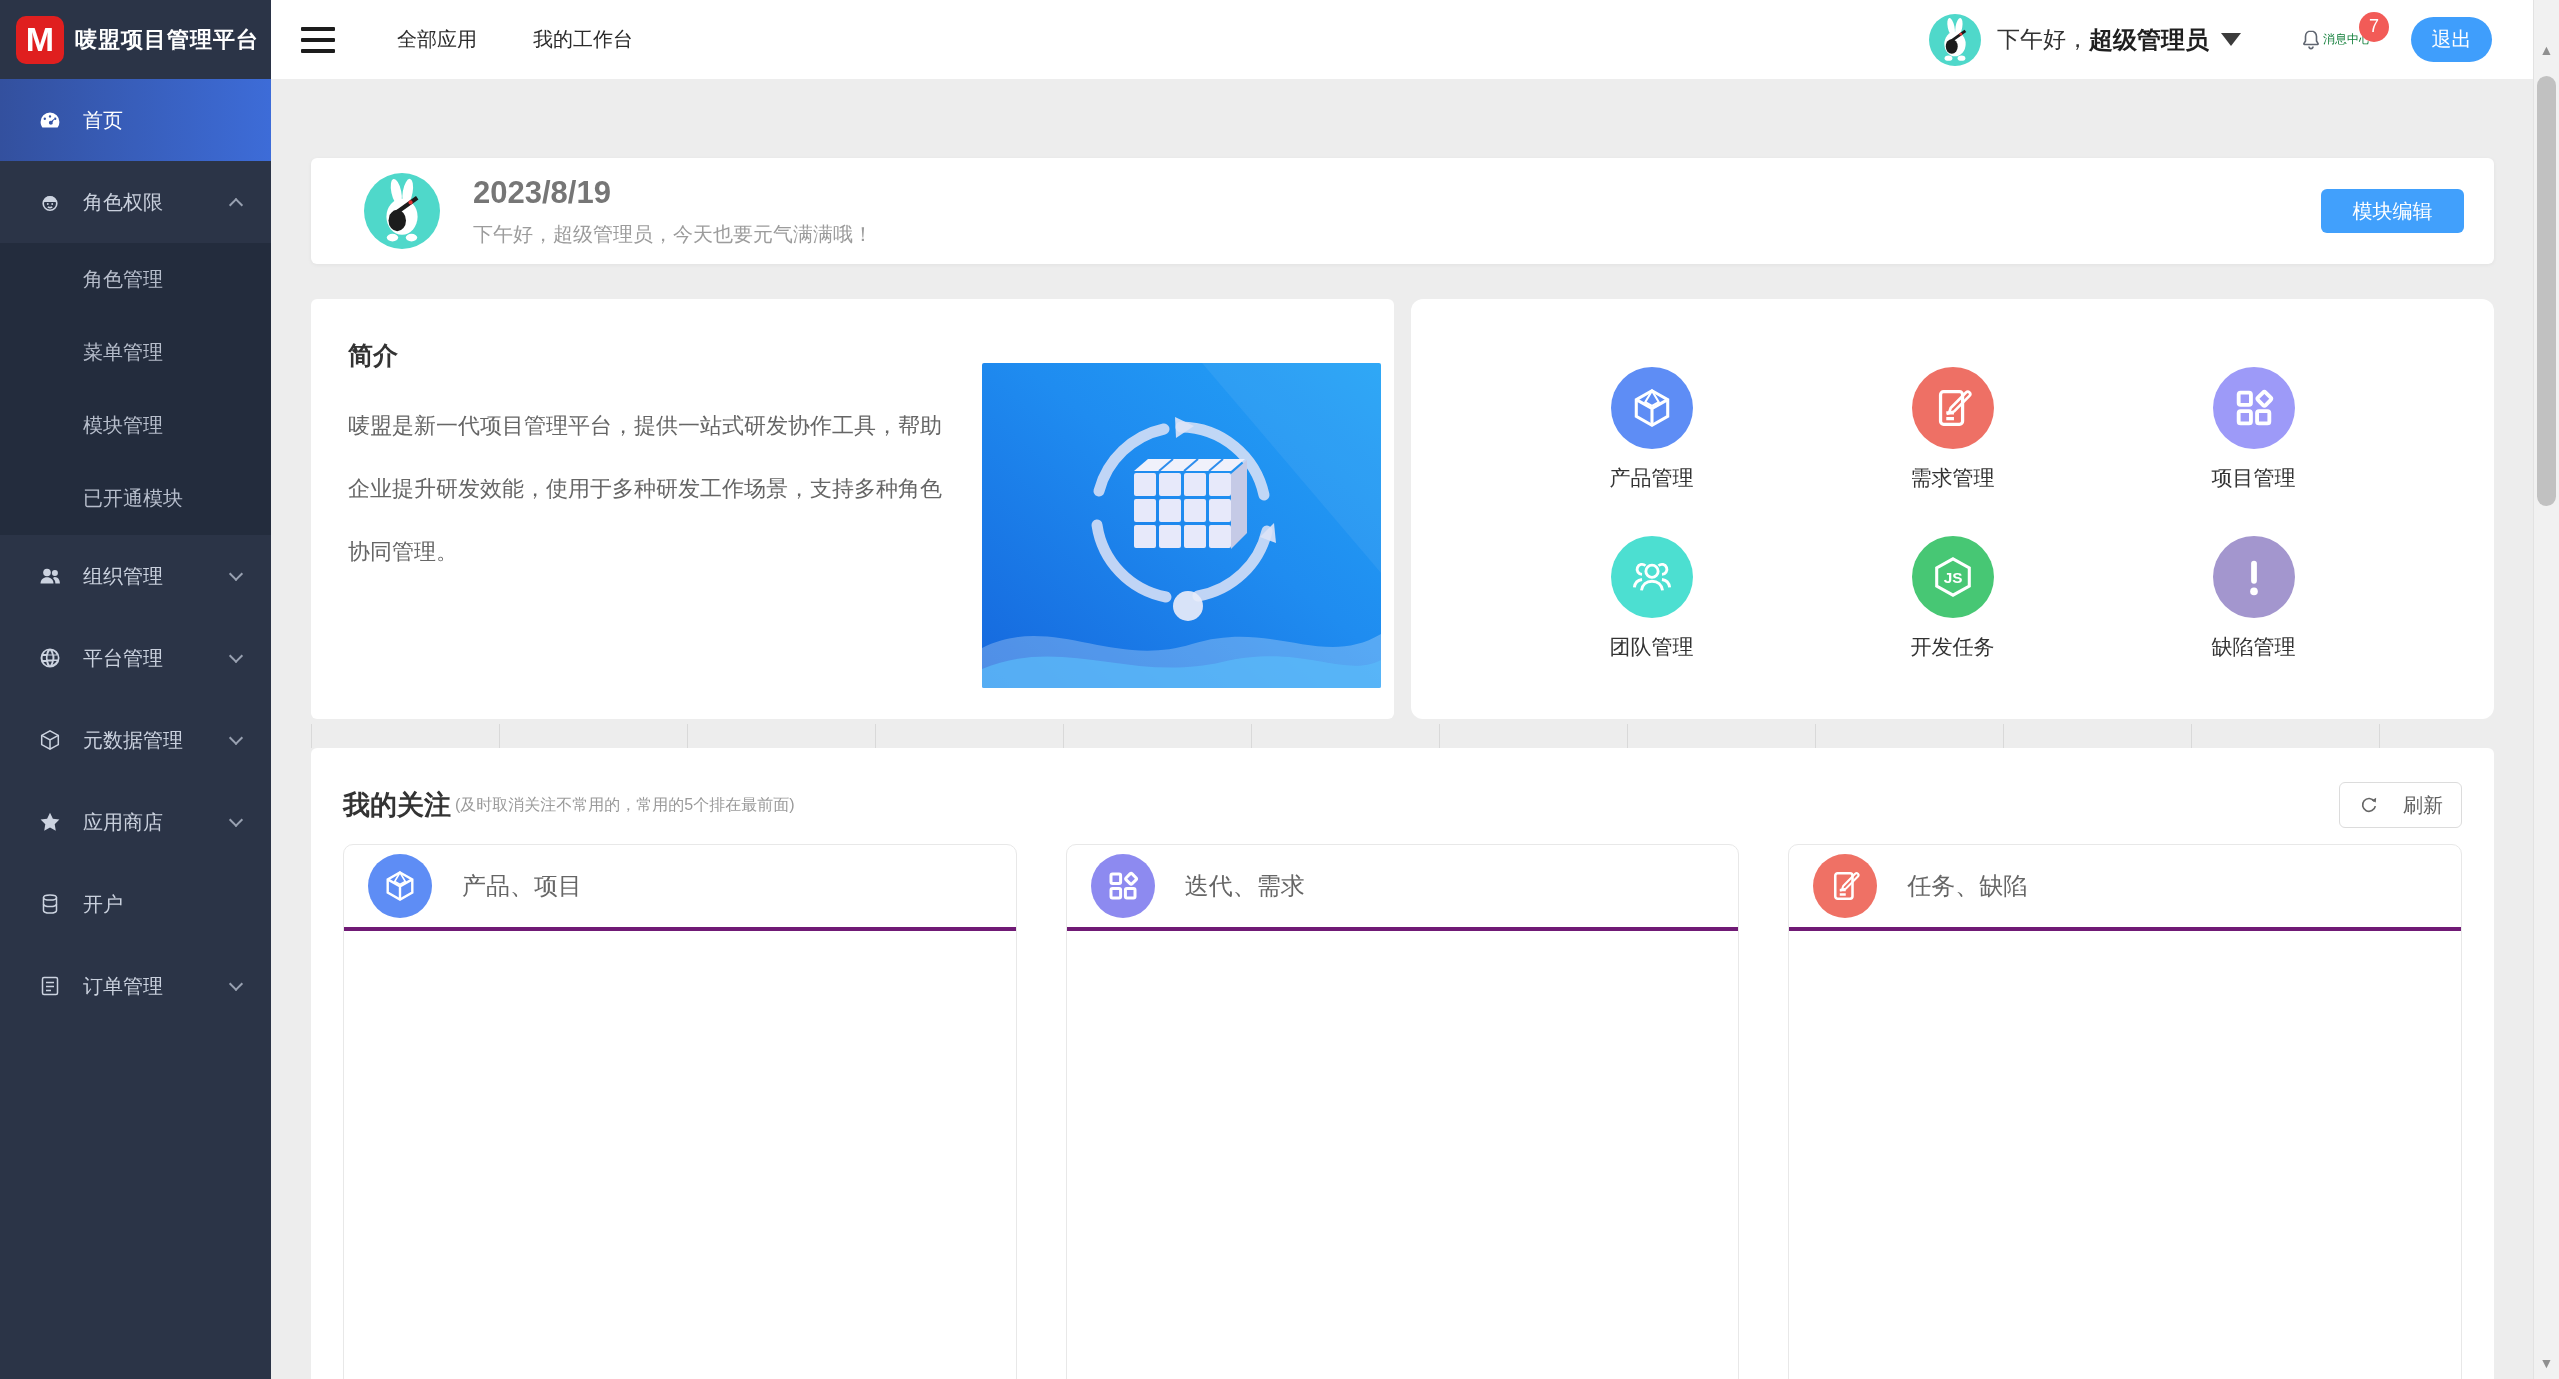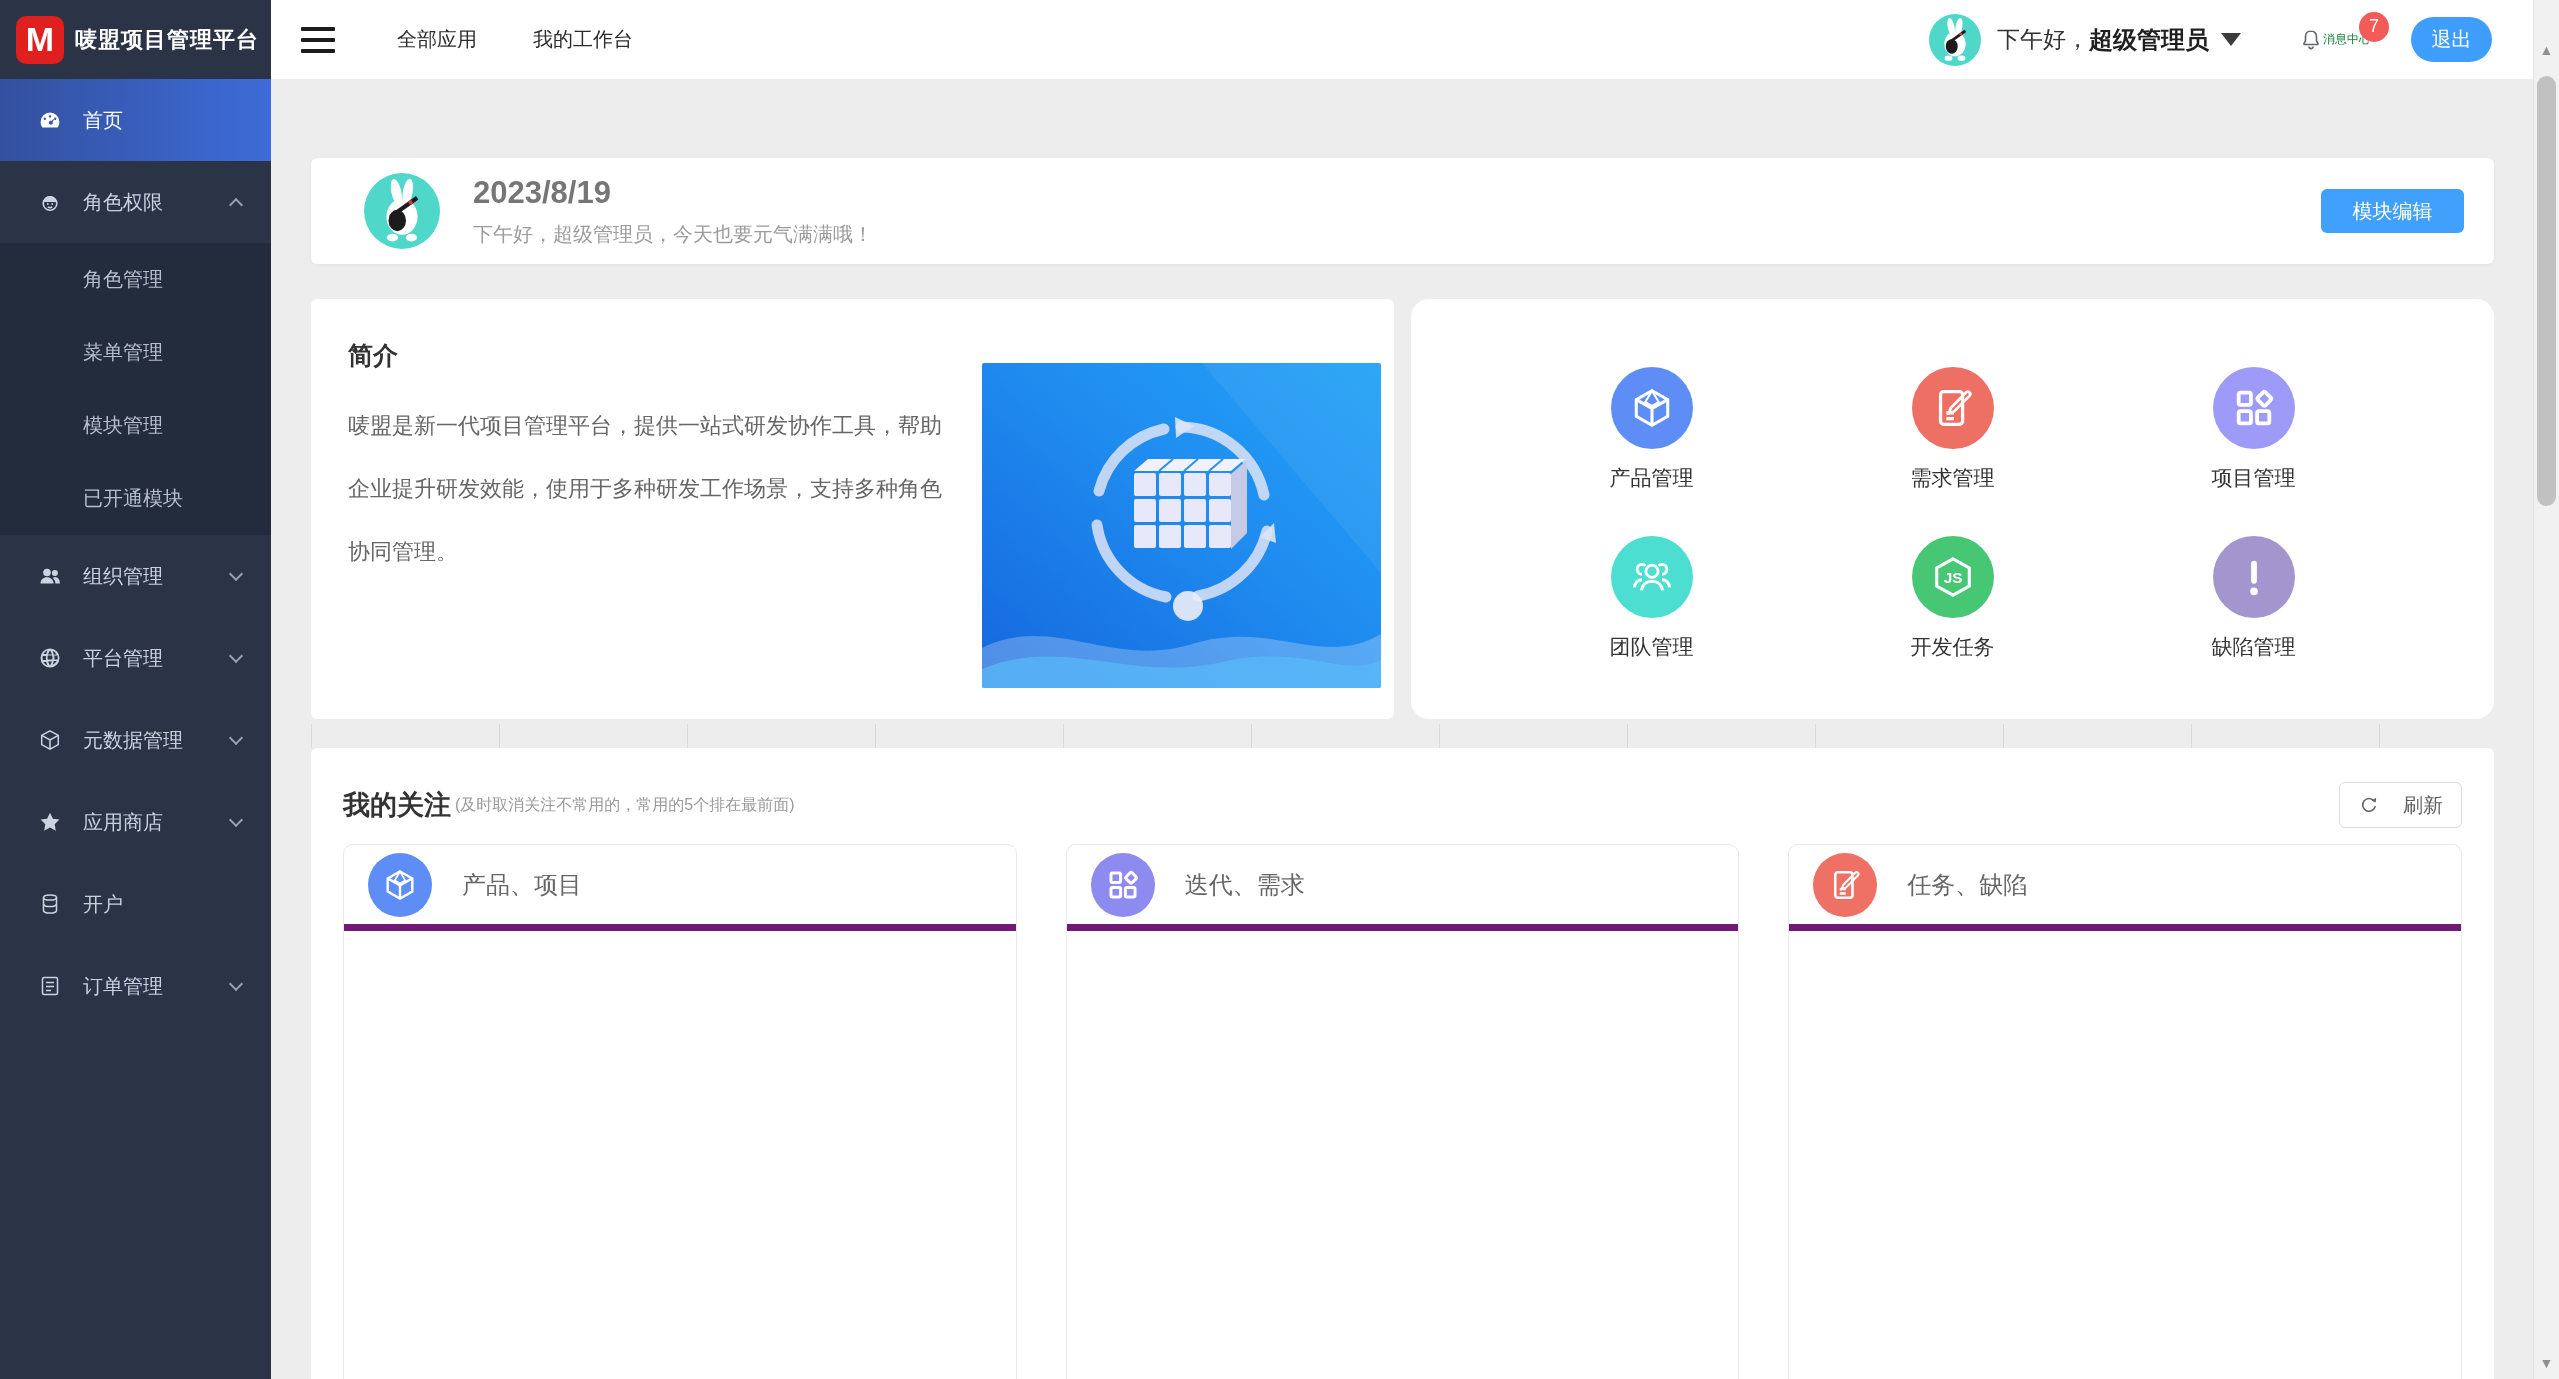--- a/index.html
+++ b/index.html
@@ -46,37 +46,37 @@
   .w-date { font-size:31px; font-weight:bold; color:#767676; }
   .w-msg { font-size:20px; color:#9c9c9c; margin-top:10px; }
   .btn-primary { margin-left:auto; width:143px; height:44px; color:#fff; font-size:20px; border:none; border-radius:6px; cursor:pointer; }
 
   .cards-row { display:flex; margin-top:35px; gap:17px; height:420px; }
   .intro-card { width:1083px; flex:none; background:#fff; border-radius:6px; position:relative; padding:40px 0 0 37px; }
   .intro-title { font-size:25px; font-weight:bold; color:#333; }
   .intro-text { width:610px; margin-top:22px; font-size:22px; color:#666; line-height:63px; }
   .intro-banner { position:absolute; right:13px; top:64px; width:399px; height:325px; border-radius:2px; overflow:hidden; }
 
-  .modules-card { flex:1; background:#fff; border-radius:18px; display:grid; grid-template-columns:repeat(3,1fr); grid-template-rows:1fr 1fr; padding:46px 90px 36px; justify-items:center; align-items:center; }
+  .modules-card { flex:1; background:#fff; border-radius:12px; display:grid; grid-template-columns:repeat(3,1fr); grid-template-rows:1fr 1fr; padding:46px 90px 36px; justify-items:center; align-items:center; }
   .module { display:flex; flex-direction:column; align-items:center; cursor:pointer; }
   .module-circle { width:82px; height:82px; border-radius:50%; display:flex; align-items:center; justify-content:center; }
   .module-circle svg { width:46px; height:46px; }
   .module-label { margin-top:15px; font-size:21px; color:#333; }
 
   .grid-ticks { height:24px; margin-top:5px; background:repeating-linear-gradient(to right,#d9d9d9 0 1px,transparent 1px 188px); }
 
   .follow-section { background:#fff; border-radius:6px 6px 0 0; padding:34px 32px 0; height:680px; }
   .follow-header { display:flex; align-items:center; }
   .follow-title { font-size:27px; font-weight:bold; color:#333; }
   .follow-sub { font-size:16px; color:#9a9a9a; margin-left:4px; }
   .btn-refresh { margin-left:auto; min-width:106px; height:46px; background:#fff; border:1px solid #dcdcdc; border-radius:6px; color:#5f5f5f; font-size:20px; display:flex; align-items:center; justify-content:center; gap:23px; cursor:pointer; padding:0 18px; }
   .btn-refresh svg { width:22px; height:22px; }
   .follow-cards { display:flex; gap:49px; margin-top:16px; }
   .follow-card { flex:1; border:1px solid #e8e8e8; border-radius:10px; height:620px; background:#fff; }
-  .fc-header { height:86px; display:flex; align-items:center; padding:0 24px; border-bottom:7px solid #701a75; }
+  .fc-header { height:86px; display:flex; align-items:center; padding:0 24px; border-bottom:4px solid #701a75; }
   .fc-circle { width:64px; height:64px; border-radius:50%; display:flex; align-items:center; justify-content:center; flex:none; }
   .fc-circle svg { width:36px; height:36px; }
   .fc-label { margin-left:30px; font-size:24px; color:#666; }
 
   
   .scrollbar { position:absolute; right:0; top:0; width:26px; height:1379px; background:#f1f1f1; border-left:1px solid #e2e2e2; z-index:9; }
   .sb-arrow { position:absolute; left:0; width:25px; text-align:center; color:#8f8f8f; font-size:14px; cursor:pointer; }
   .sb-up { top:42px; }
   .sb-down { bottom:8px; }
   .sb-thumb { position:absolute; left:3px; top:76px; width:19px; height:430px; background:#c1c1c1; border-radius:10px; cursor:pointer; }

